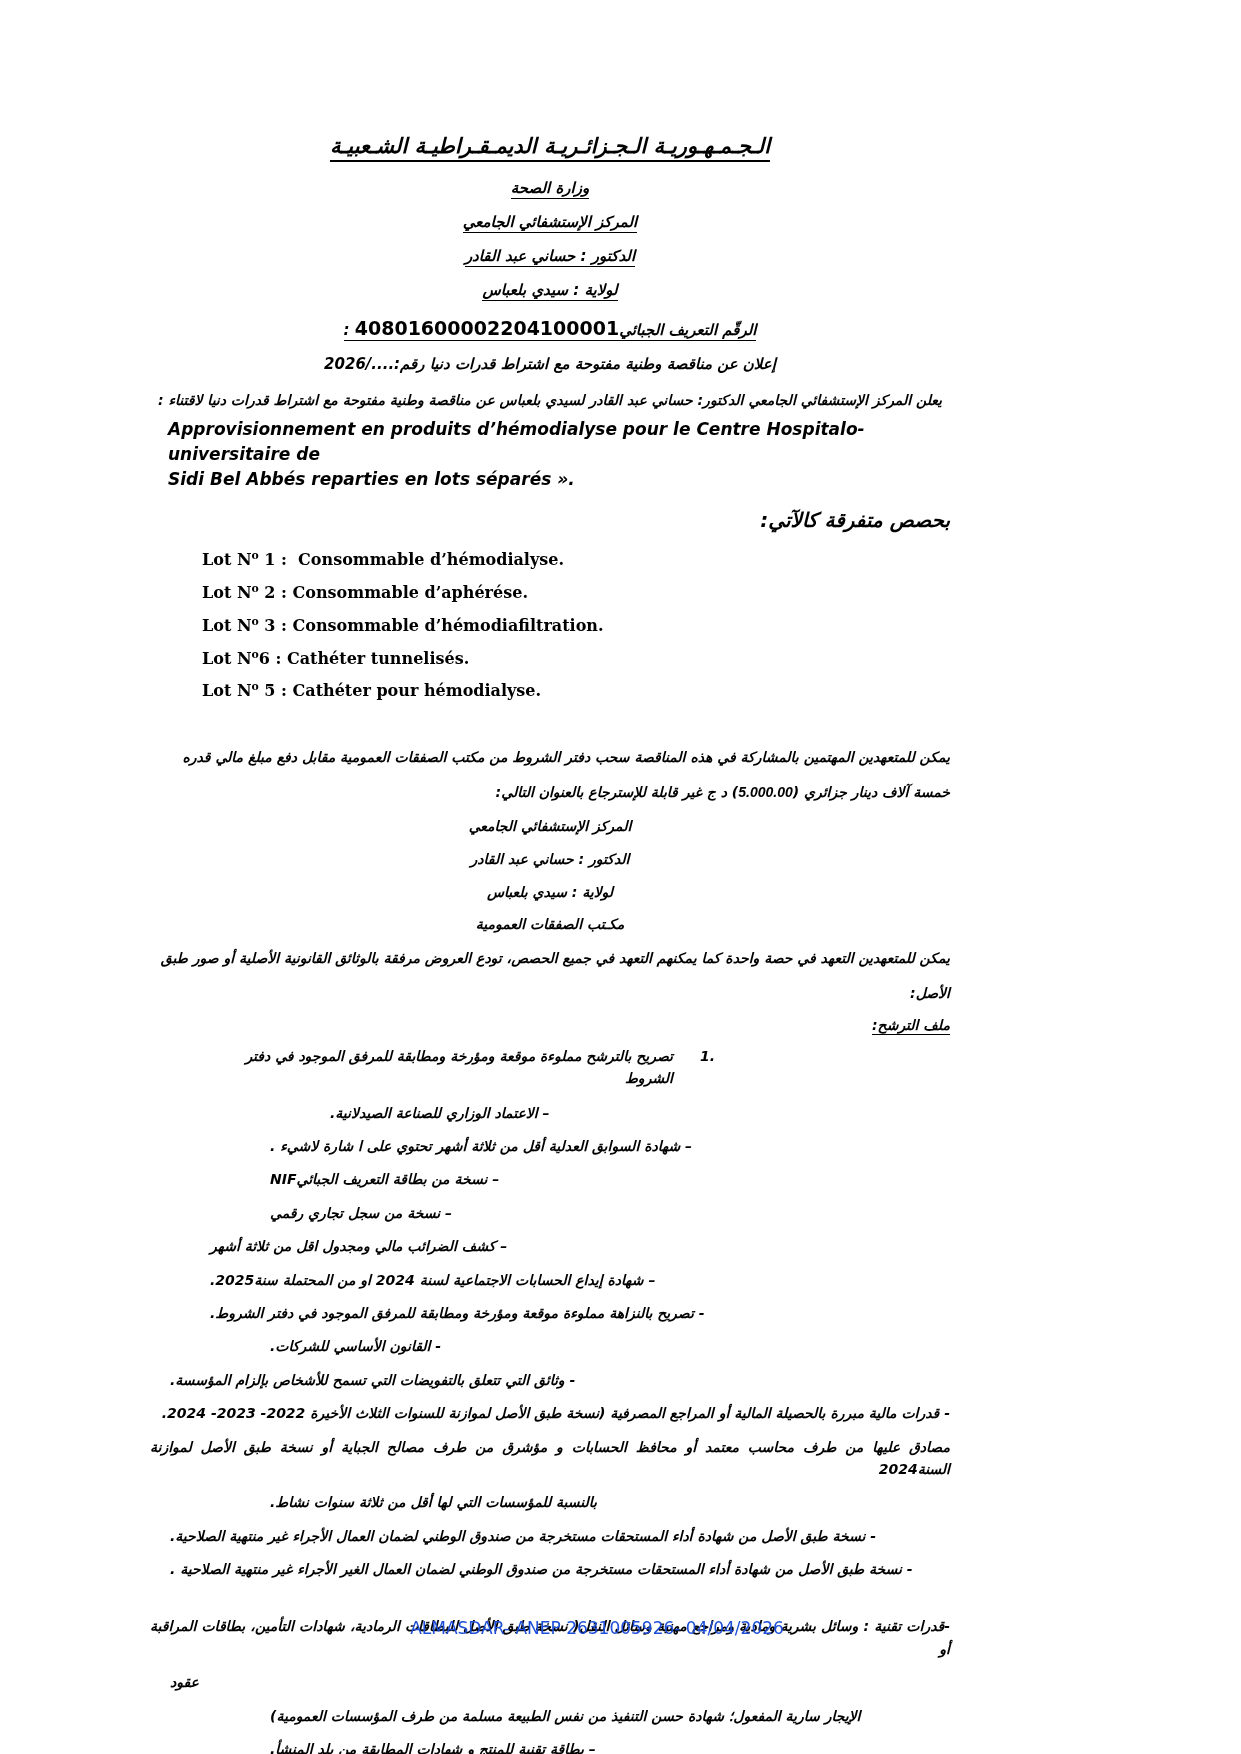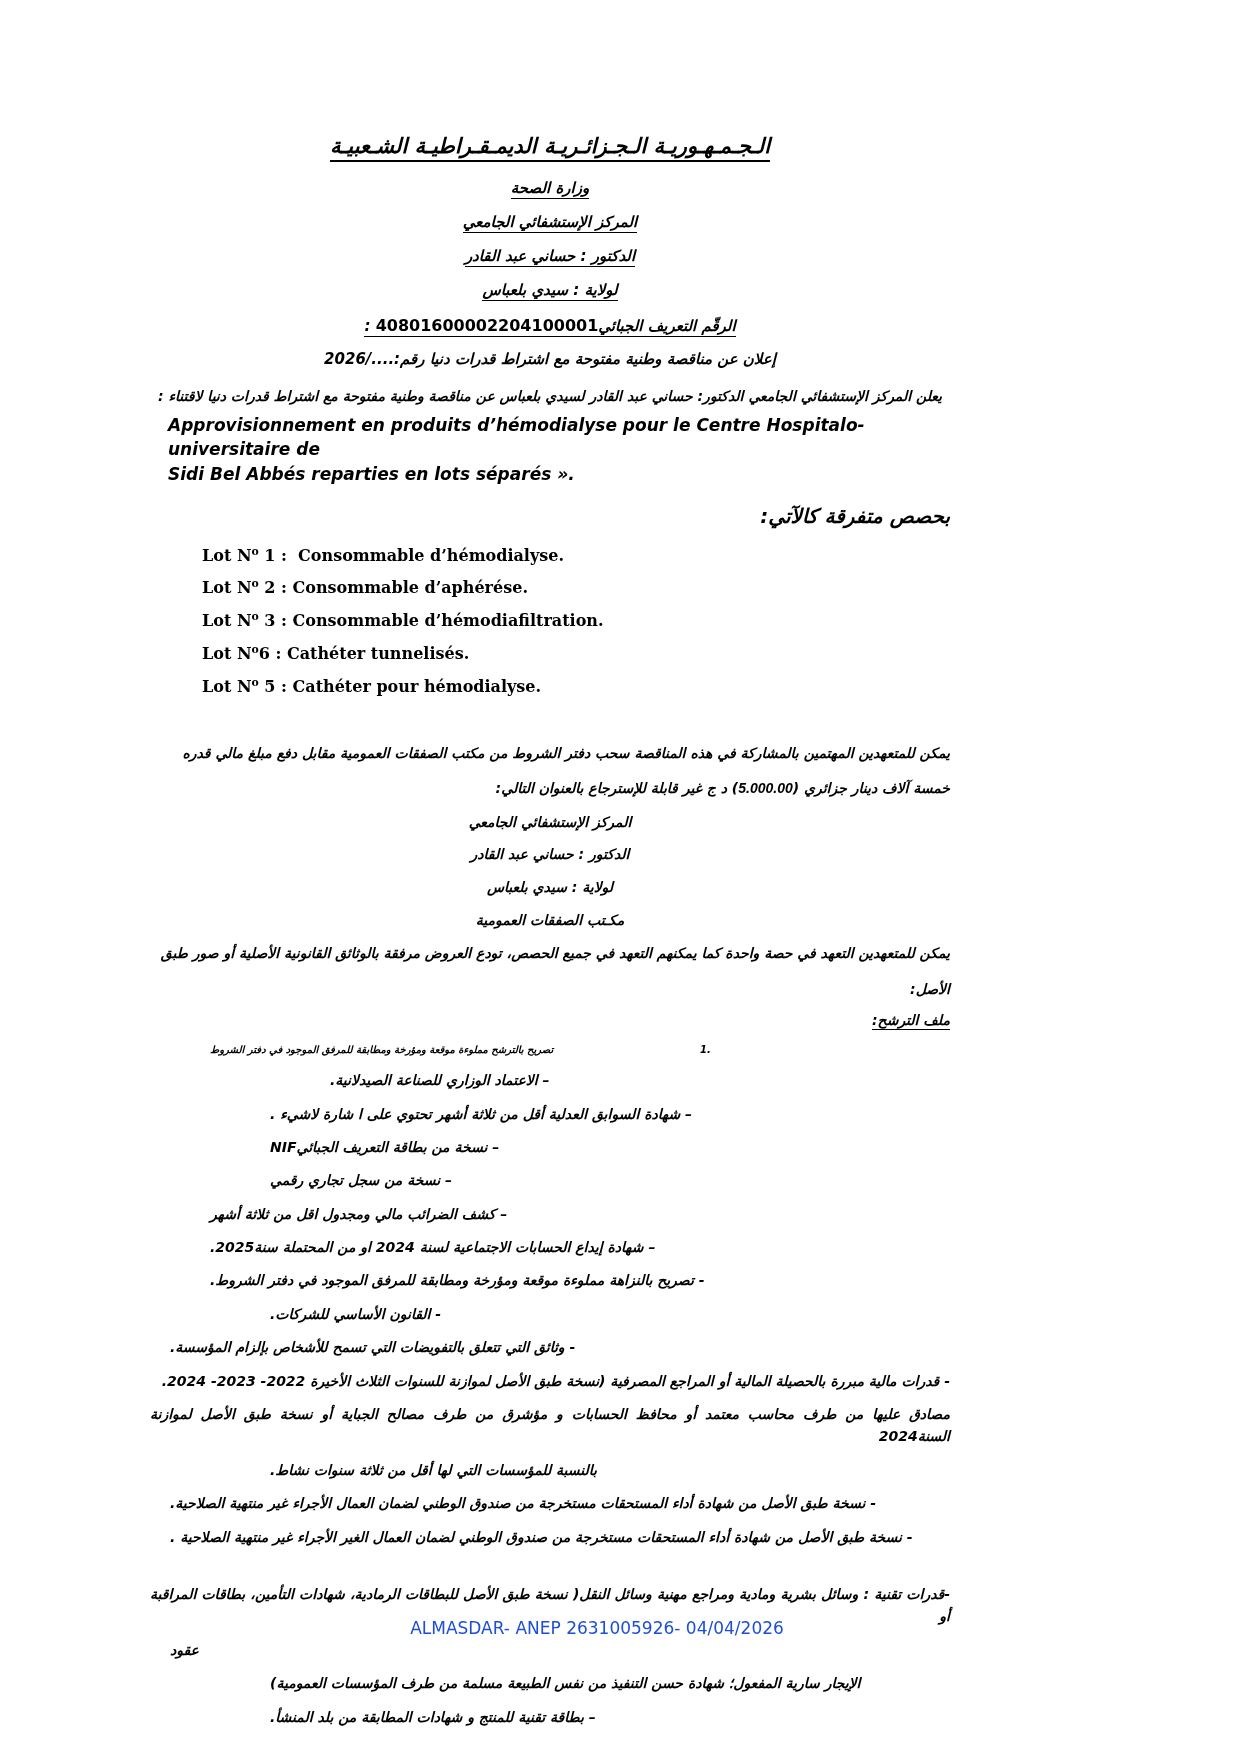--- a/index.html
+++ b/index.html
@@ -66,21 +66,21 @@
     font-size: 15px;
     text-align: center;
     margin: 4px 0 10px 0;
   }
   .hdr-nif span.u {
     border-bottom: 1.5px solid #000;
     padding-bottom: 1px;
   }
   .nif-num {
     font-family: "DejaVu Sans", "Liberation Sans", sans-serif;
-    font-size: 16px;
+    font-size: 19px;
     font-weight: bold;
     font-style: normal;
     letter-spacing: -0.3px;
   }
   .hdr-avis {
     font-size: 15px;
     text-align: center;
     margin: 0 0 14px 0;
   }
 
@@ -161,25 +161,26 @@
   }
   .sec-title span.u {
     border-bottom: 1.5px solid #000;
     padding-bottom: 1px;
   }
 
   
   .num-item {
     display: flex;
     flex-direction: row-reverse;
-    justify-content: space-between;
+    justify-content: flex-end;
     align-items: baseline;
-    font-size: 10px;
+    font-size: 14px;
     margin: 0 0 12px 0;
     direction: rtl;
+    gap: 27px;
   }
   .num-item .n-txt {
     flex: 0 1 auto;
     text-align: right;
     padding-left: 60px;
   }
   .num-item .n-idx {
     flex: 0 0 auto;
     width: 250px;
     text-align: left;

